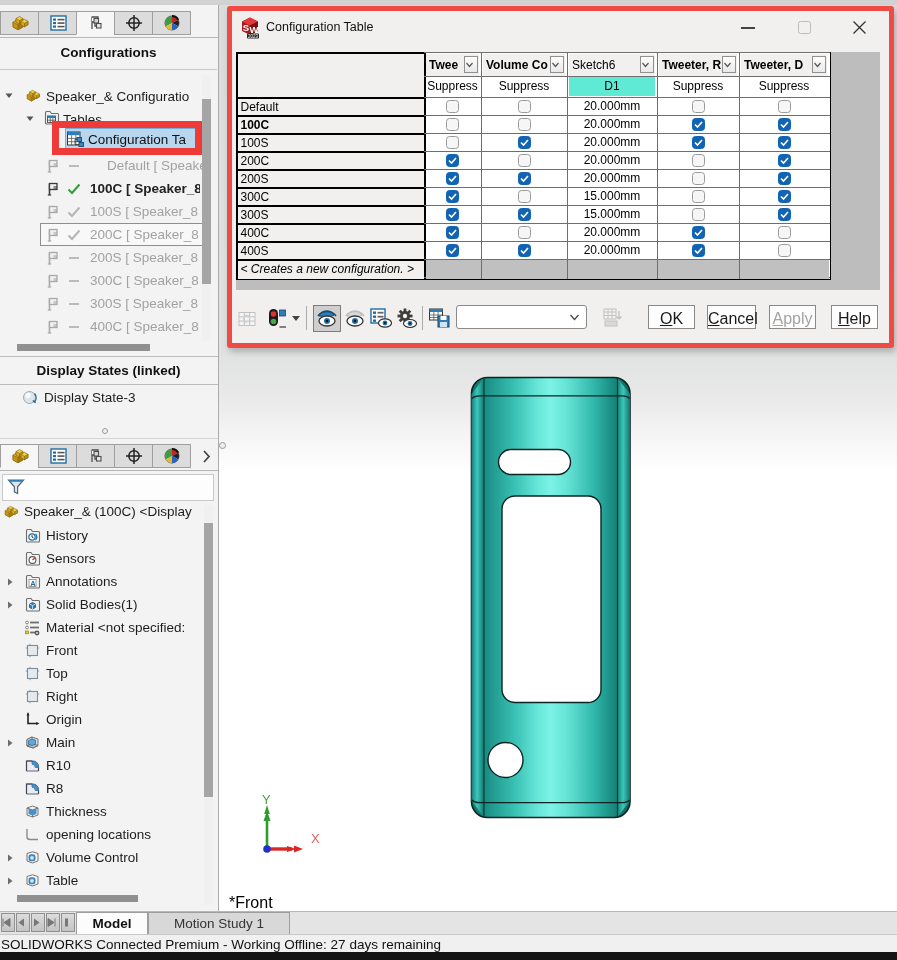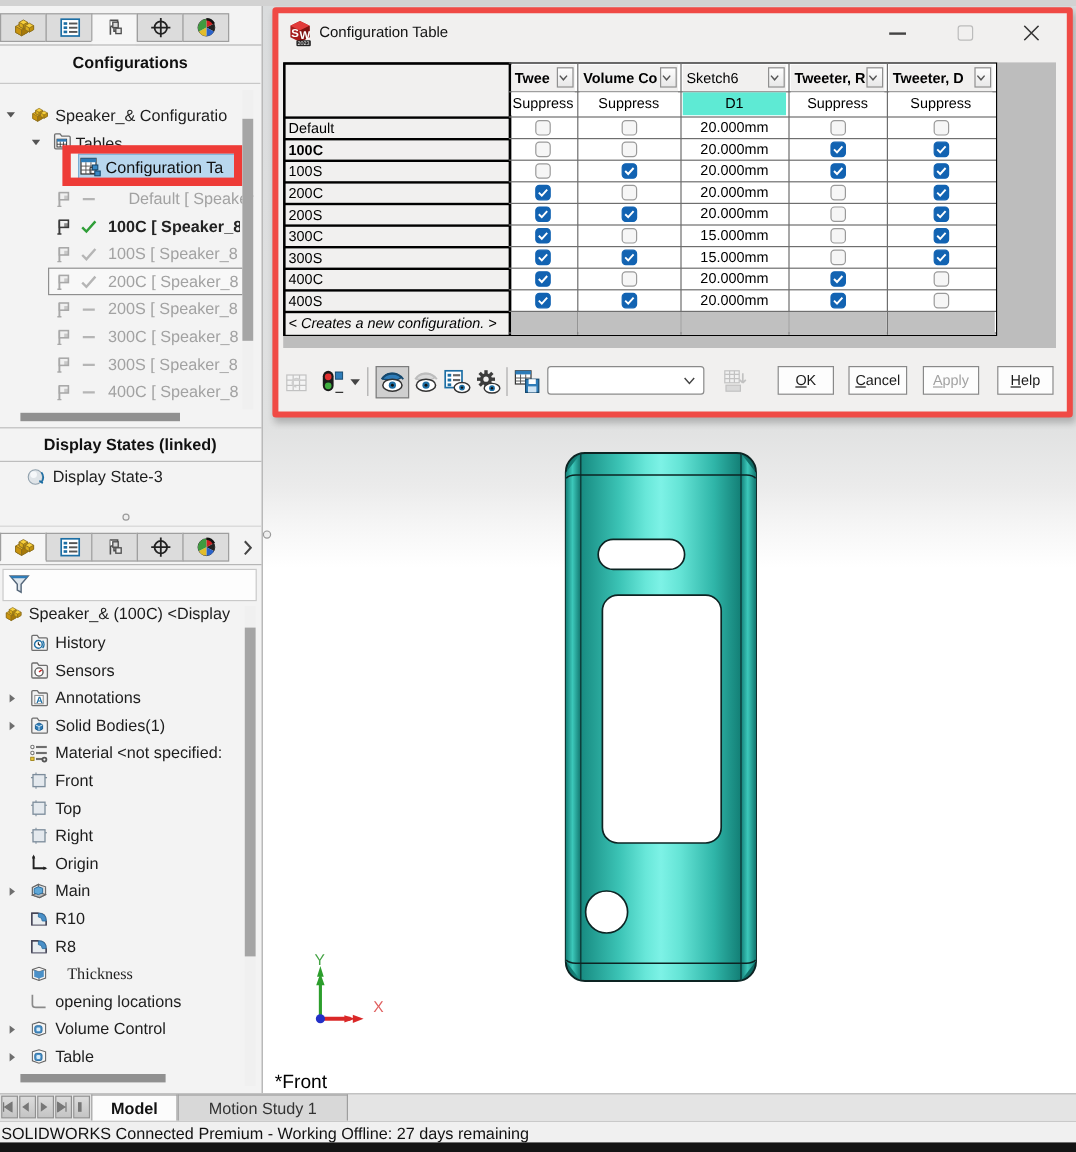--- a/index.html
+++ b/index.html
@@ -2,21 +2,21 @@
 <html><head><meta charset="utf-8">
 <style>
 * { margin:0; padding:0; box-sizing:border-box; }
 html,body { width:897px; height:960px; overflow:hidden; font-family:"Liberation Sans",sans-serif; }
 body { position:relative; background:#fff; }
 .abs { position:absolute; }
 svg { display:block; }
 .row { position:absolute; white-space:nowrap; font-size:13.5px; color:#1d1d1d; overflow:hidden; }
 .cb { position:absolute; width:13px; height:13px; border-radius:3.5px; border:1.2px solid #9a9a9a; background:#f6f6f6; }
 .cb.on { background:#1263b2; border-color:#1263b2; }
-.btn { position:absolute; height:24px; background:#fdfdfd; border:1px solid #898989; border-radius:0; font-size:12px; color:#1a1a1a; text-align:center; }
+.btn { position:absolute; height:24px; background:#fdfdfd; border:1px solid #898989; border-radius:0; font-size:16px; color:#1a1a1a; text-align:center; }
 .btn span { display:inline-block; margin-top:4px; }
 .btn.disabled { color:#a3a3a3; }
 .tab { position:absolute; width:39px; height:24px; background:#dcdcdc; border:1px solid #9f9f9f; }
 .tab.active { background:#f6f6f6; border-bottom:1px solid #f6f6f6; }
 .tab svg { position:absolute; left:50%; top:50%; transform:translate(-50%,-50%); }
 </style></head><body>
 <div class="abs" style="left:0;top:0;width:897px;height:5px;background:#d2d2d2;"></div>
 <div class="abs" style="left:219px;top:5px;width:678px;height:906px;background:linear-gradient(180deg,#dadcdd 0px,#dddedf 150px,#e0e1e1 348px,#ebebeb 400px,#f7f7f7 438px,#ffffff 468px);"></div>
 <div class="abs" style="left:0;top:5px;width:219px;height:906px;background:#f3f3f3;border-right:1px solid #ababab;"></div>
 <div class="tab" style="left:0px;top:11px;">
@@ -452,21 +452,21 @@
     </svg>
   </div>
 <div class="row" style="left:46px;top:781px;width:154px;">R8</div>
 <div class="abs" style="left:24px;top:803px;">
     <svg width="17" height="17" viewBox="0 0 17 17">
       <path d="M3,5 L8.5,3 L14,5 L14,12 L8.5,14 L3,12 Z" fill="#f2f2f2" stroke="#666" stroke-width="0.9"></path>
       <path d="M3,5 L8.5,7 L14,5 M8.5,7 L8.5,14" stroke="#666" stroke-width="0.9" fill="none"></path>
       <path d="M4.5,5.4 L8.5,6.8 L12.5,5.4 L12.5,11 L8.5,12.4 L4.5,11 Z" fill="#4a90c8"></path>
     </svg>
   </div>
-<div class="row" style="left:56px;top:804px;width:154px;font-family:Liberation Serif, serif;">Thickness</div>
+<div class="row" style="left:46px;top:804px;width:154px;">Thickness</div>
 <div class="abs" style="left:24px;top:826px;">
     <svg width="17" height="17" viewBox="0 0 17 17">
       <path d="M3,3 L3,11 Q3,13.5 6,13.5 L14,13.5" fill="none" stroke="#8a8a8a" stroke-width="1.4"></path>
     </svg>
   </div>
 <div class="row" style="left:46px;top:827px;width:154px;">opening locations</div>
 <div class="abs" style="left:6px;top:853px;">
     <svg width="8" height="10" viewBox="0 0 8 10">
       <path d="M2,1.5 L6.5,5 L2,8.5 Z" fill="#6e6e6e"></path>
     </svg>

